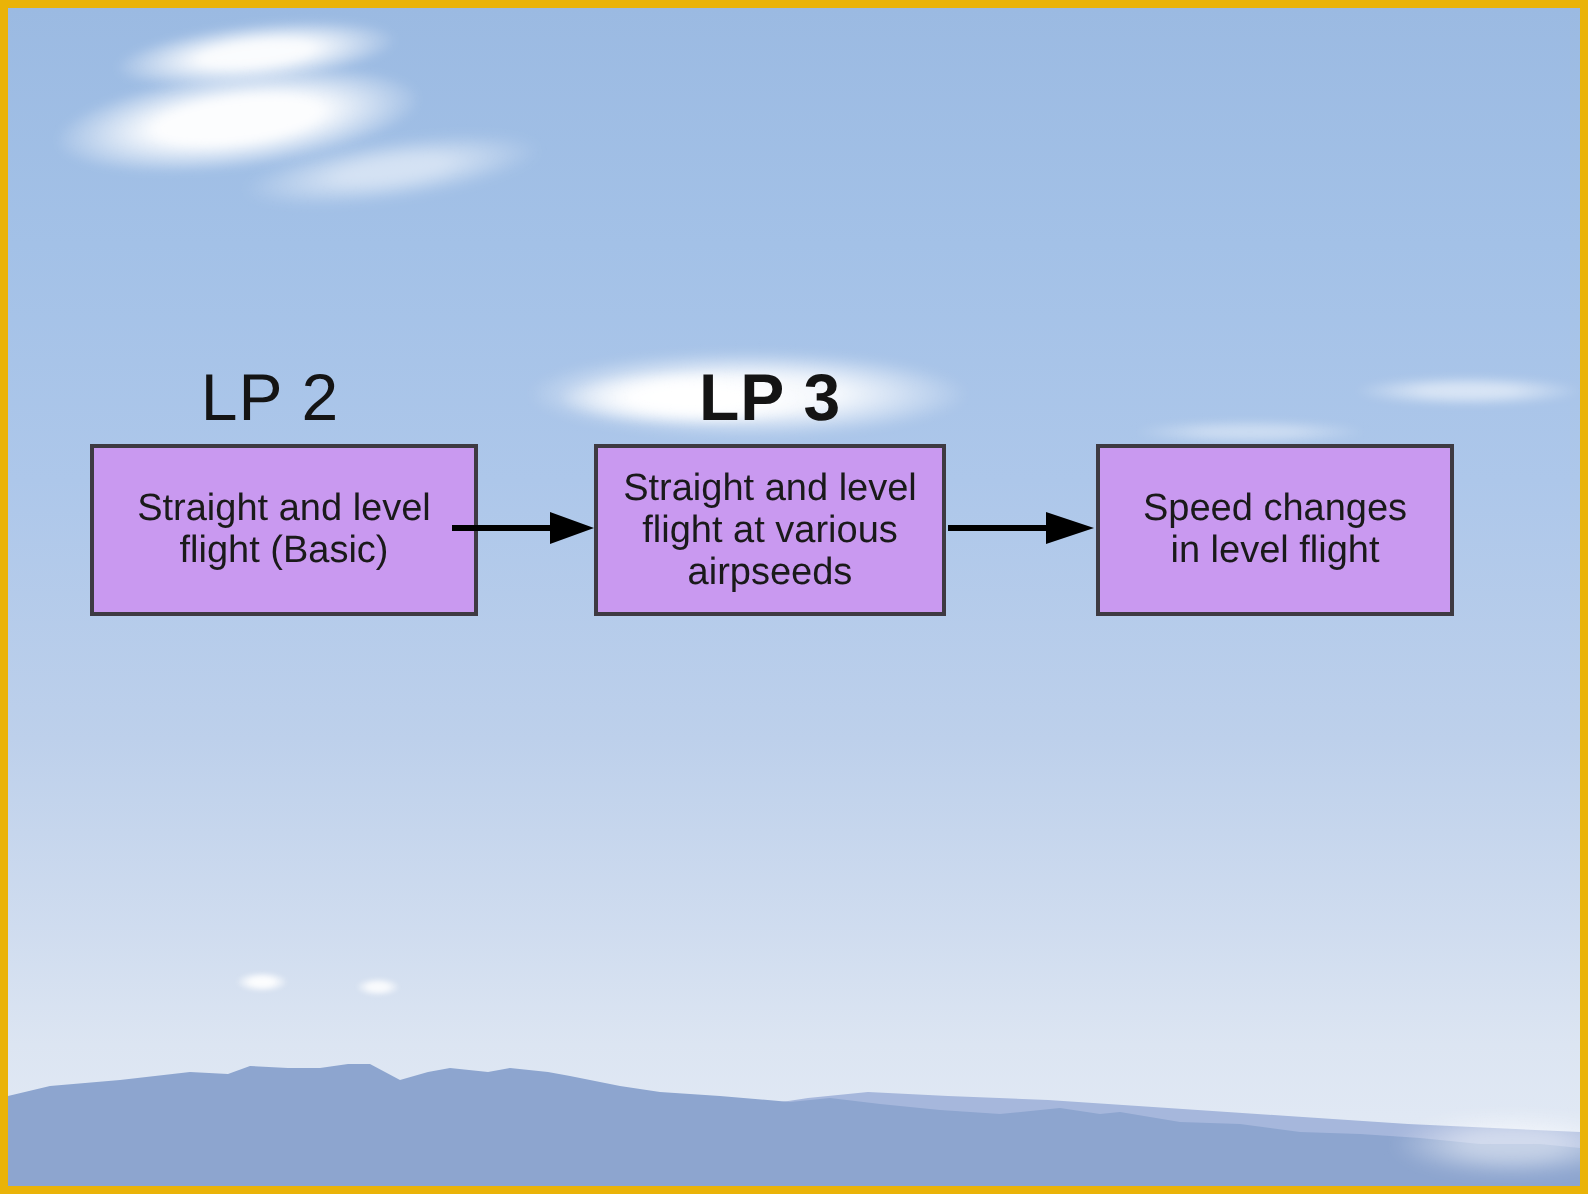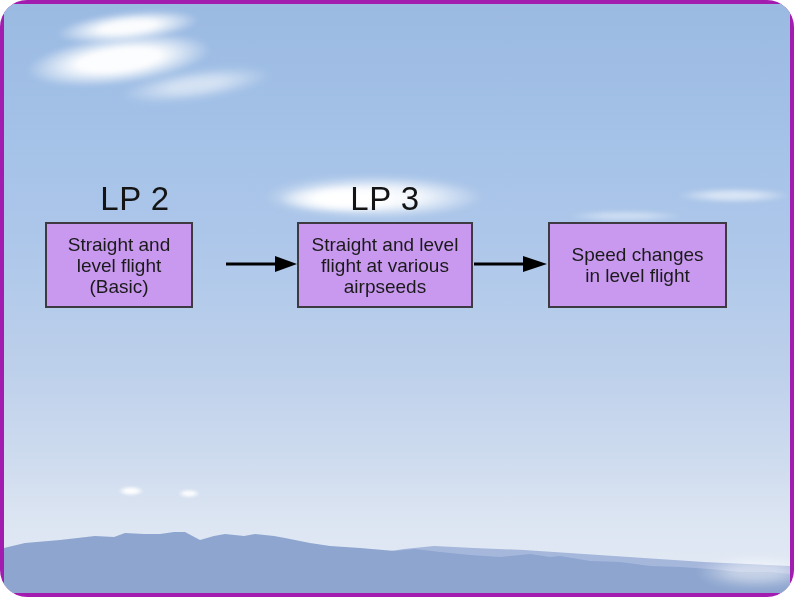--- a/index.html
+++ b/index.html
@@ -1,22 +1,21 @@
 <!DOCTYPE html>
 <html><head>
 <meta charset="utf-8">
 <style>
   html,body{margin:0;padding:0;}
   .slide{
     position:relative;
     width:794px;height:597px;
-    background:#a21caf;
+    background:#eab308;
     font-family:"Liberation Sans", sans-serif;
     overflow:hidden;
-    border-radius:27px;
   }
   .photo{
     position:absolute;
     left:4px;top:4px;right:4px;bottom:4px;
     overflow:hidden;
     background:linear-gradient(180deg,
       #9bbae2 0%, #a3c1e7 20%, #adc7ea 40%,
       #bdd0eb 62%, #cfdcef 78%, #dce5f2 88%, #e4ebf6 100%);
   }
   .cloud{
@@ -59,34 +58,34 @@
   }
   .step-heading{
     position:absolute;
     top:176px;width:160px;
     text-align:center;
     font-size:33px;
     color:#141414;
     letter-spacing:0.5px;
   }
   .heading-1{left:51px;}
-  .heading-2{left:301px;}
+  .heading-2{left:301px;font-weight:bold;}
   .heading-3{left:553px;}
   .flow-box{
     position:absolute;
     top:218px;height:86px;
     box-sizing:border-box;
     background:#c999f0;
     border:2px solid #3e3a42;
     display:flex;align-items:center;justify-content:center;
     text-align:center;
     font-size:19px;line-height:21px;
     color:#1a1a1a;
   }
-  .box-1{left:41px;width:148px;padding:15px 8px;}
+  .box-1{left:41px;width:194px;padding:15px 8px;}
   .box-2{left:293px;width:176px;padding:0 8px;}
   .box-3{left:544px;width:179px;padding:0 14px;}
   .arrows{
     position:absolute;left:0;top:0;width:786px;height:589px;
     pointer-events:none;
   }
 </style>
 </head>
 <body>
 

